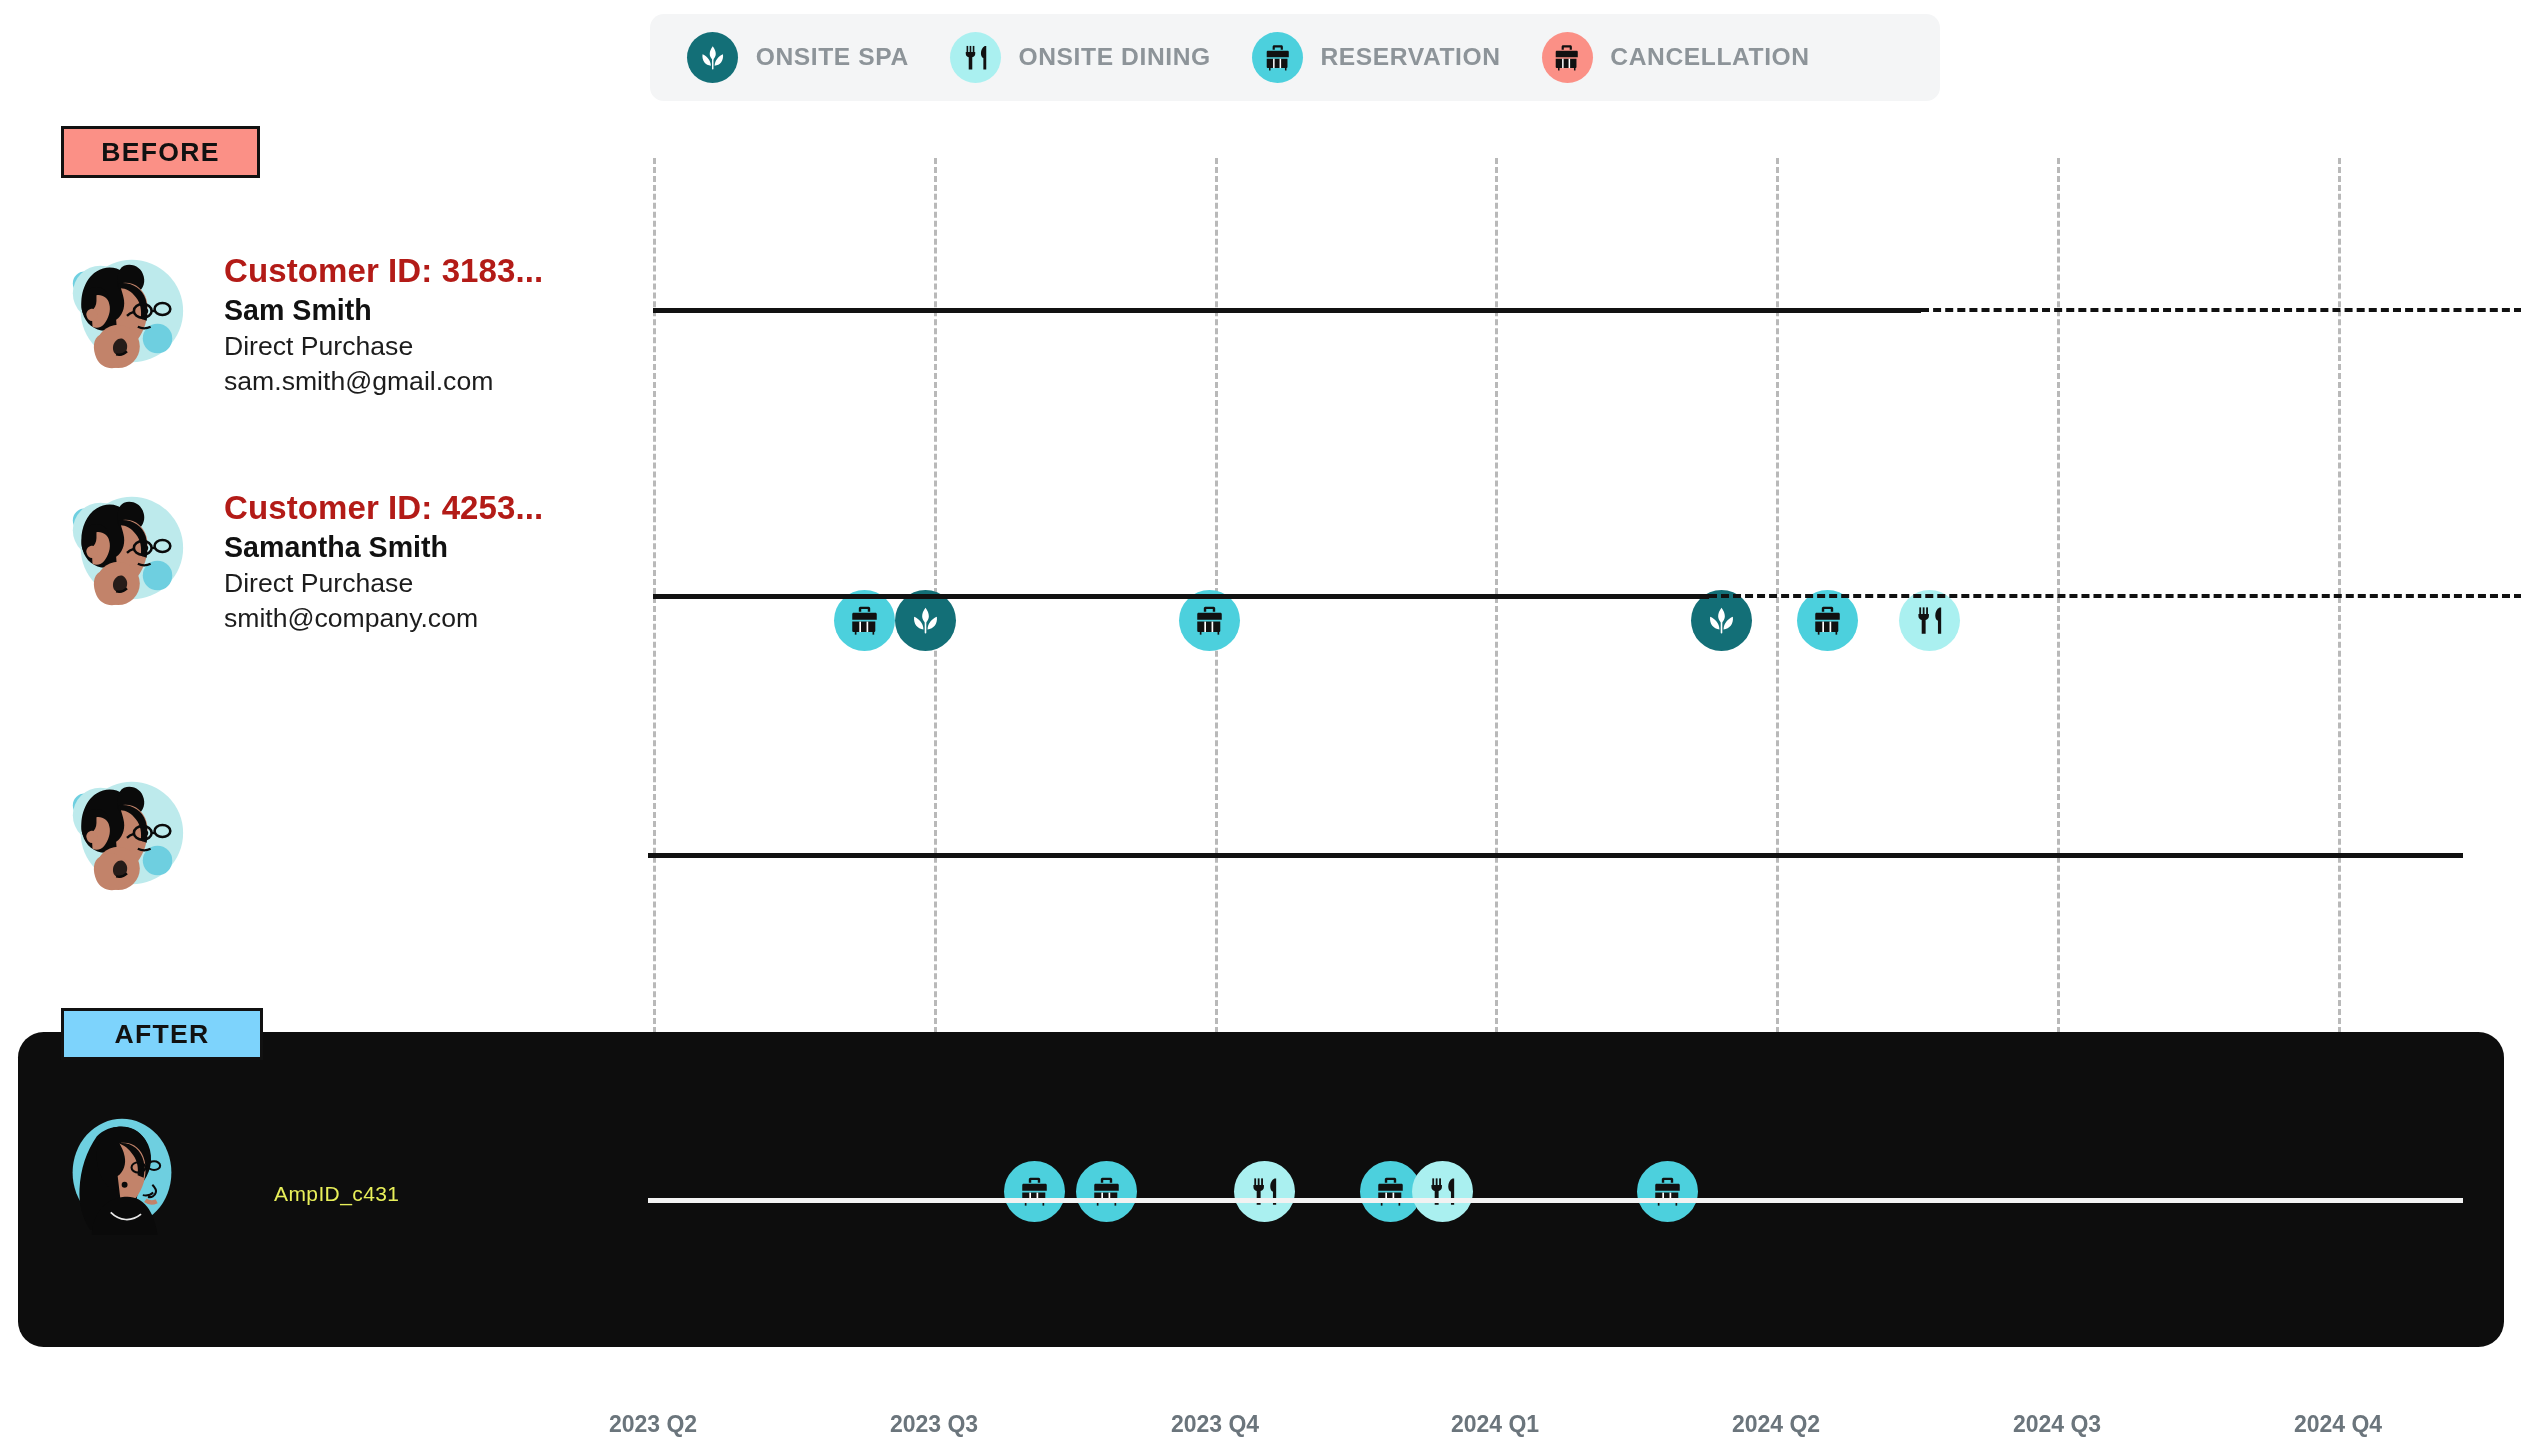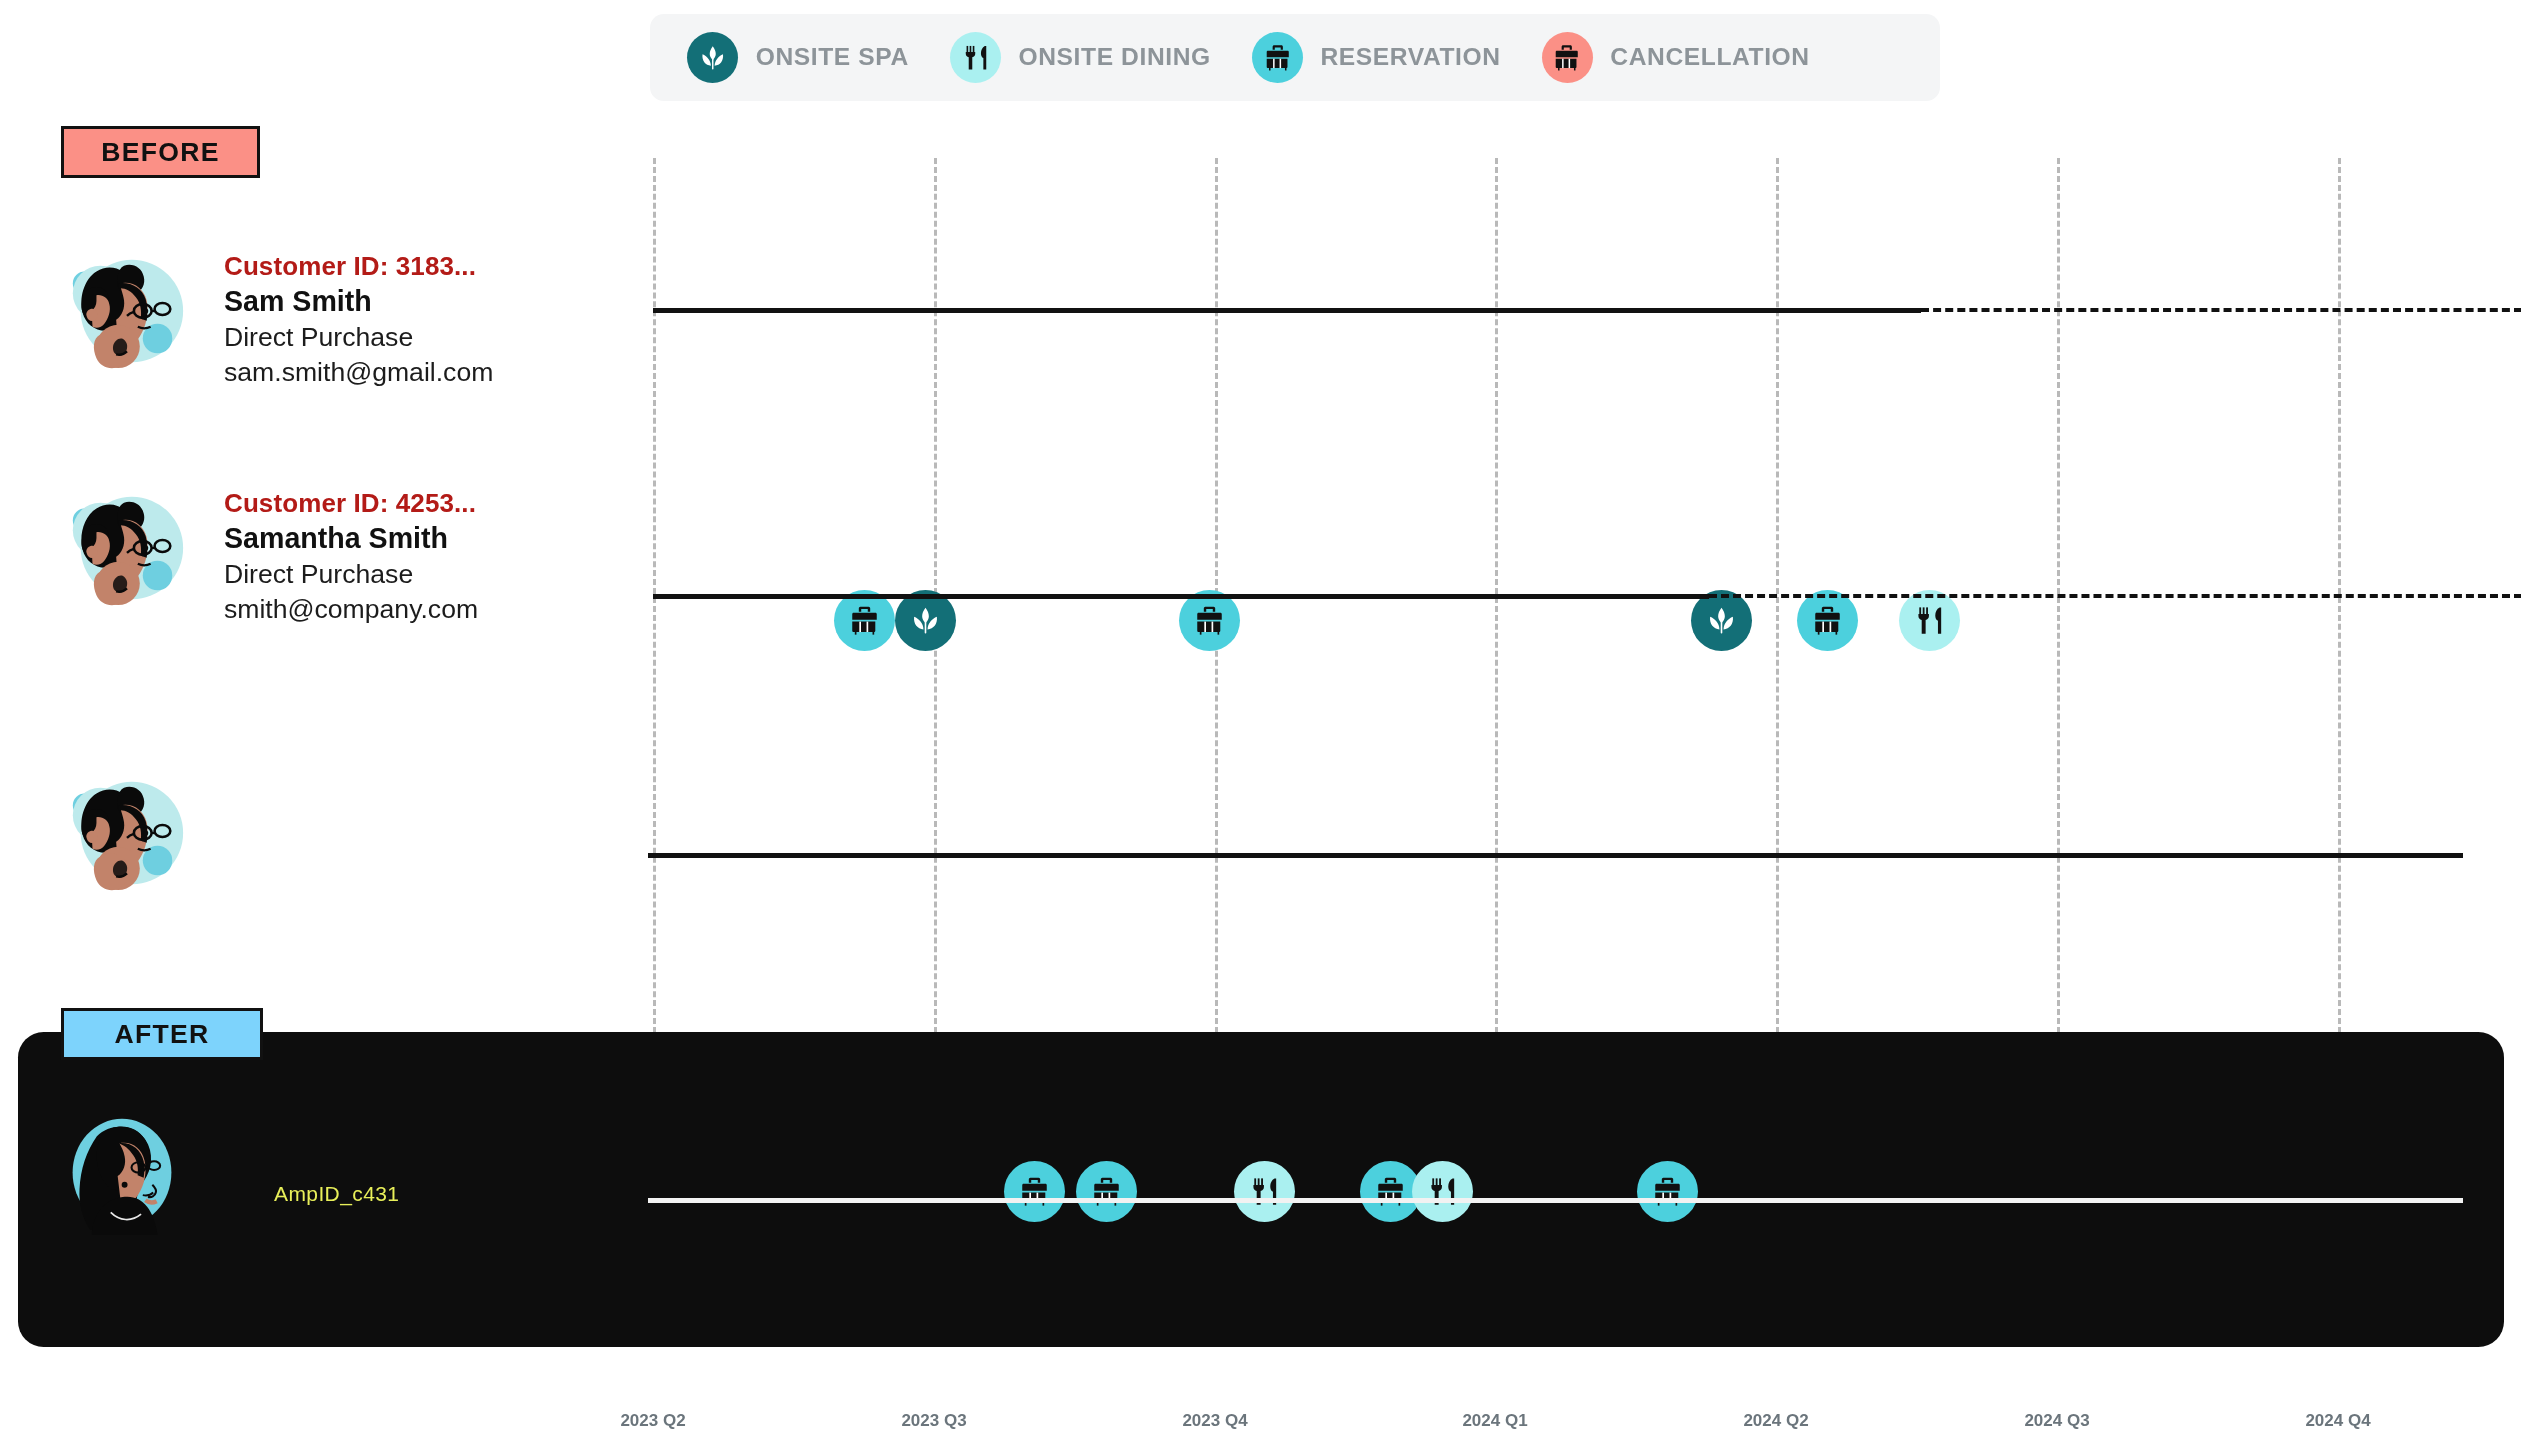--- a/index.html
+++ b/index.html
@@ -47,21 +47,21 @@
     width: 2486px; height: 315px;
     background: #0d0d0d; border-radius: 25.6px; z-index: 2;
   }
 
   
   .person { position: absolute; display: flex; align-items: flex-start; }
   .avatar { position: relative; width: 130px; height: 130px; flex: 0 0 auto; }
   .avatar svg { display: block; width: 130px; height: 130px; }
   .person-text { margin-left: 33px; margin-top: 5.9px; }
   .p-id {
-    font-size: 26px; font-weight: bold; color: #b31b17;
+    font-size: 33px; font-weight: bold; color: #b31b17;
     letter-spacing: 0.1px; line-height: 1.28; white-space: nowrap;
   }
   .p-name { font-size: 28.6px; font-weight: bold; color: #111; line-height: 1.3; white-space: nowrap; }
   .p-sub { font-size: 26.6px; color: #1c1c1c; line-height: 1.32; white-space: nowrap; font-weight: 400; }
 
   
   .gridline {
     position: absolute; width: 0; border-left: 3px dashed #b9b9b9; z-index: 1;
   }
   .gridline.on-dark { border-left-color: #5f5f5f; }
@@ -76,21 +76,21 @@
   .marker {
     position: absolute; border-radius: 50%;
     display: flex; align-items: center; justify-content: center;
     z-index: 4;
   }
   .marker svg { display: block; }
 
   
   .axis-label {
     position: absolute; top: 1411px;
-    font-size: 17px; font-weight: bold; color: #6b757c;
+    font-size: 23px; font-weight: bold; color: #6b757c;
     transform: translateX(-50%); white-space: nowrap;
   }
 
   #after-name {
     position: absolute; left: 274px; top: 1182px;
     font-size: 21px; font-weight: normal; color: #e8ef5a;
     letter-spacing: 0.4px; z-index: 5; white-space: nowrap;
   }
 </style>
 </head>

